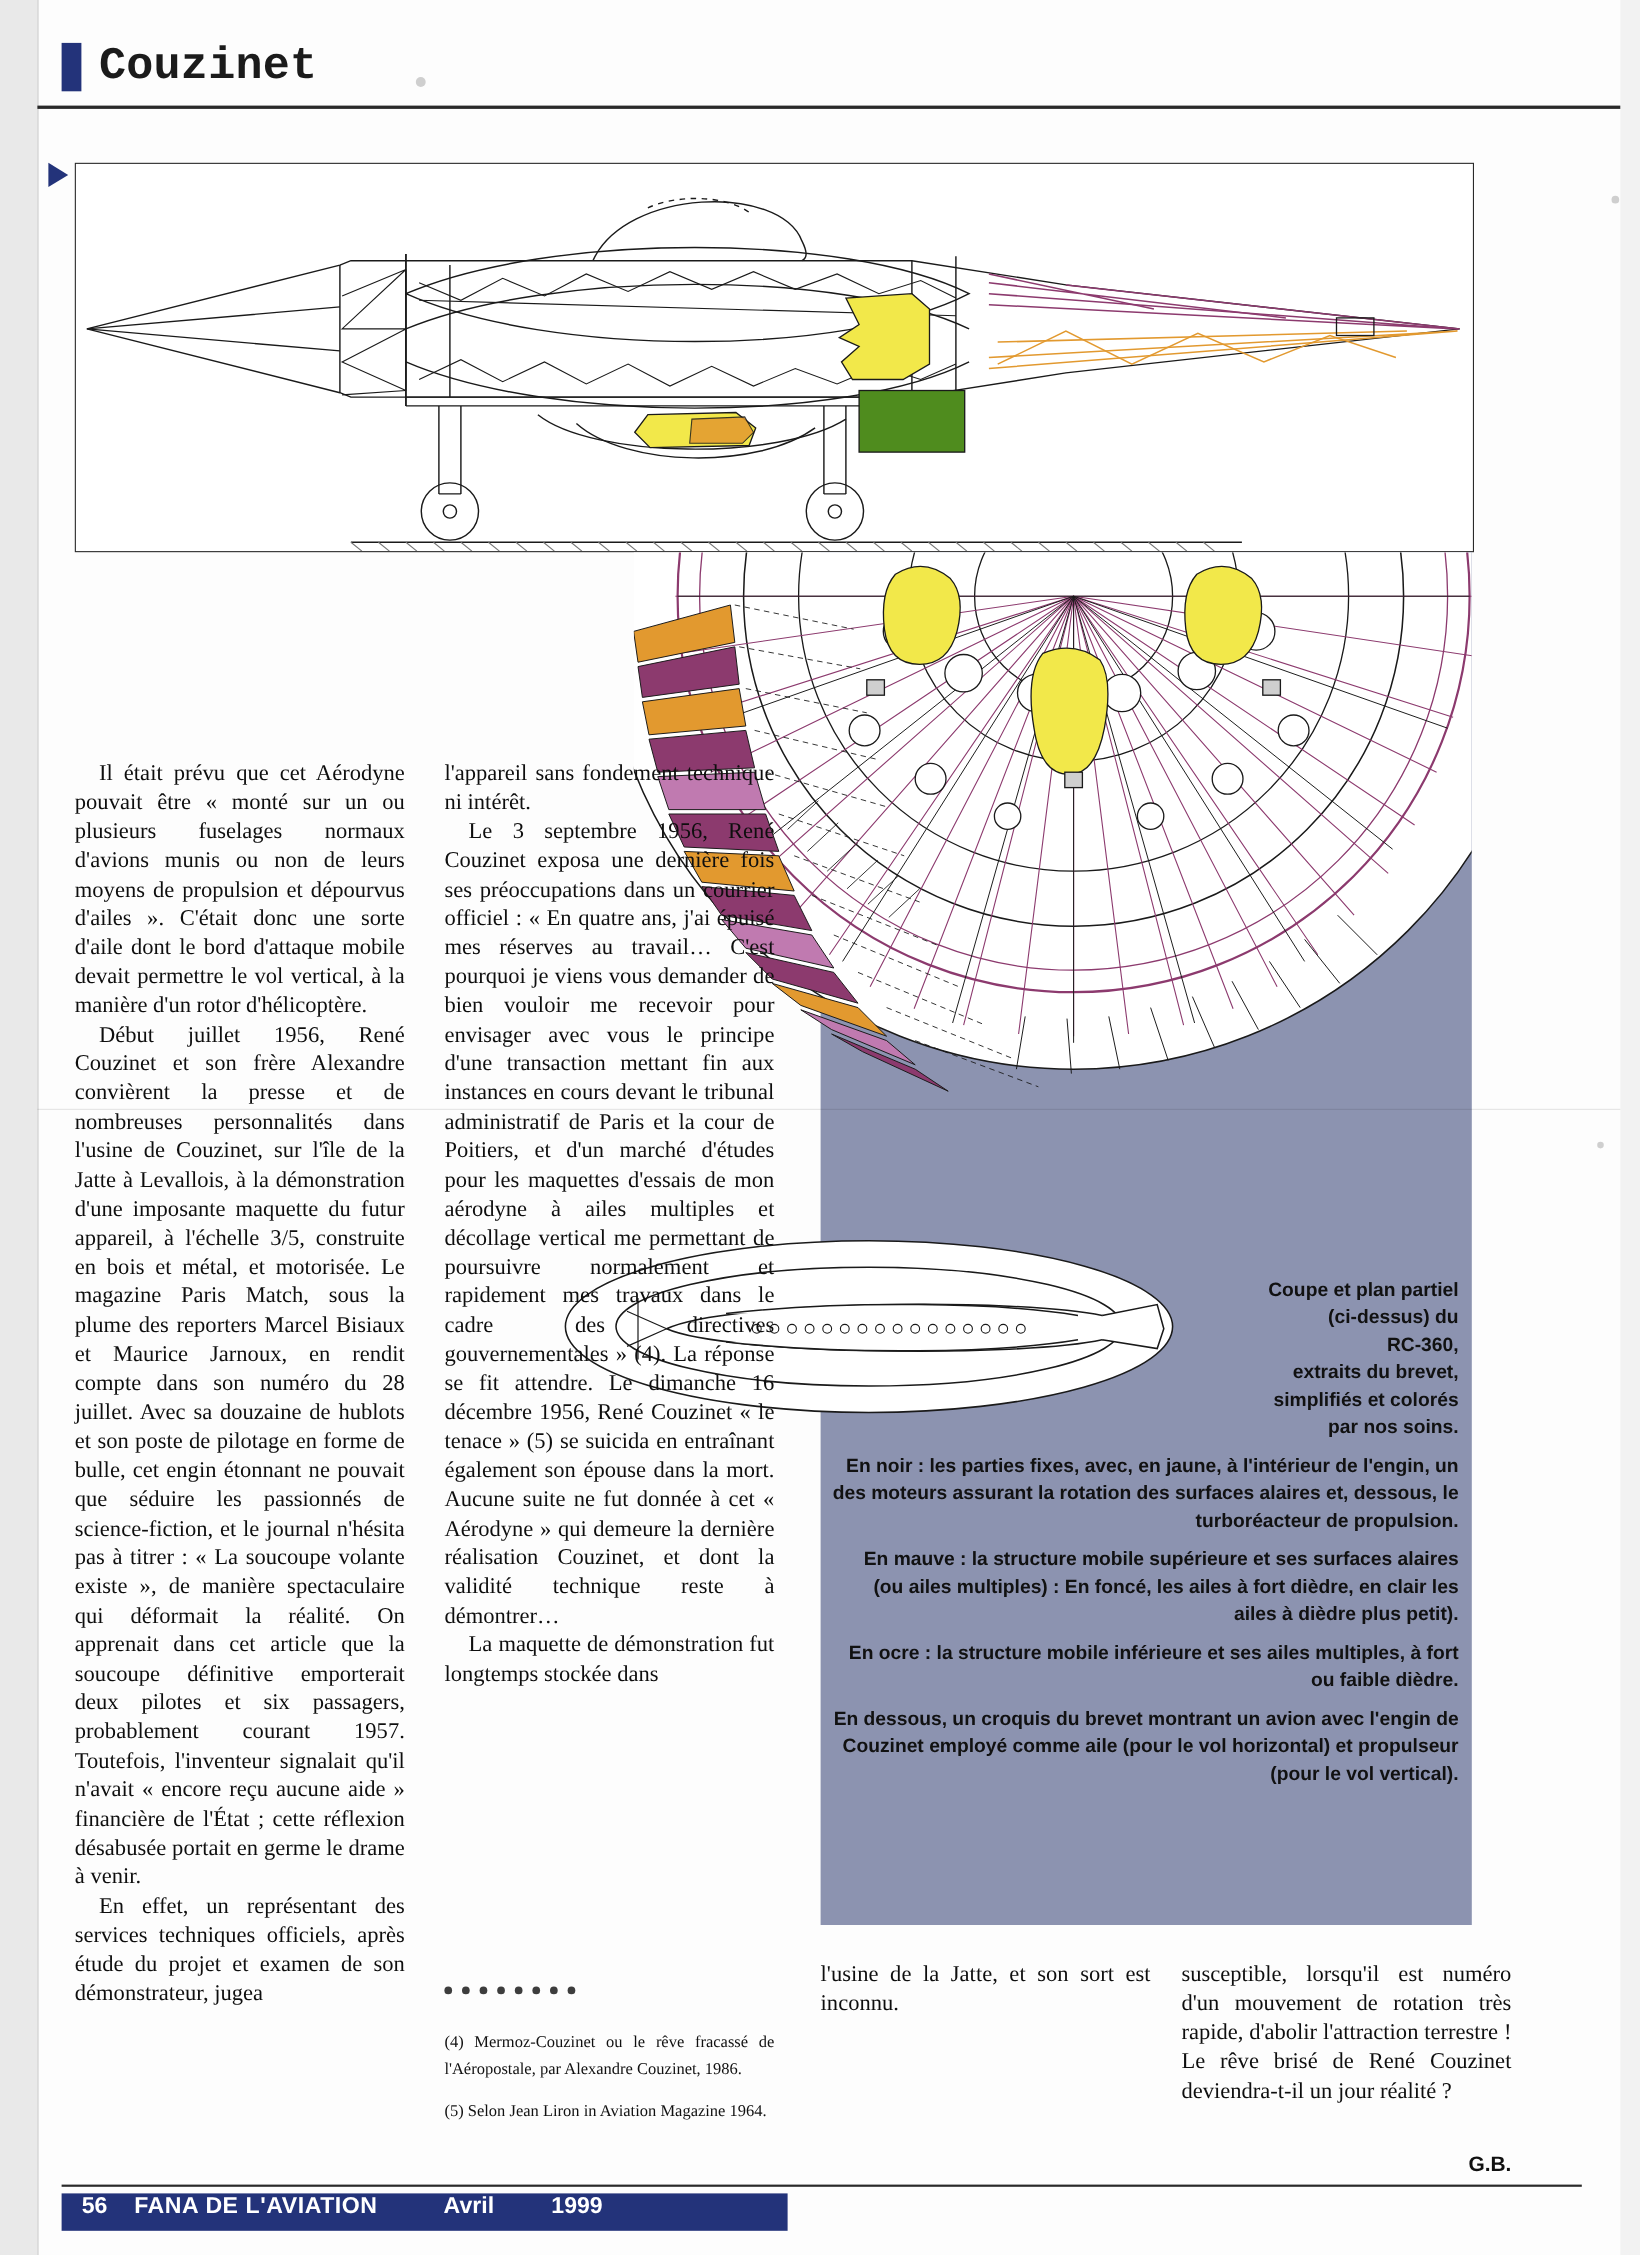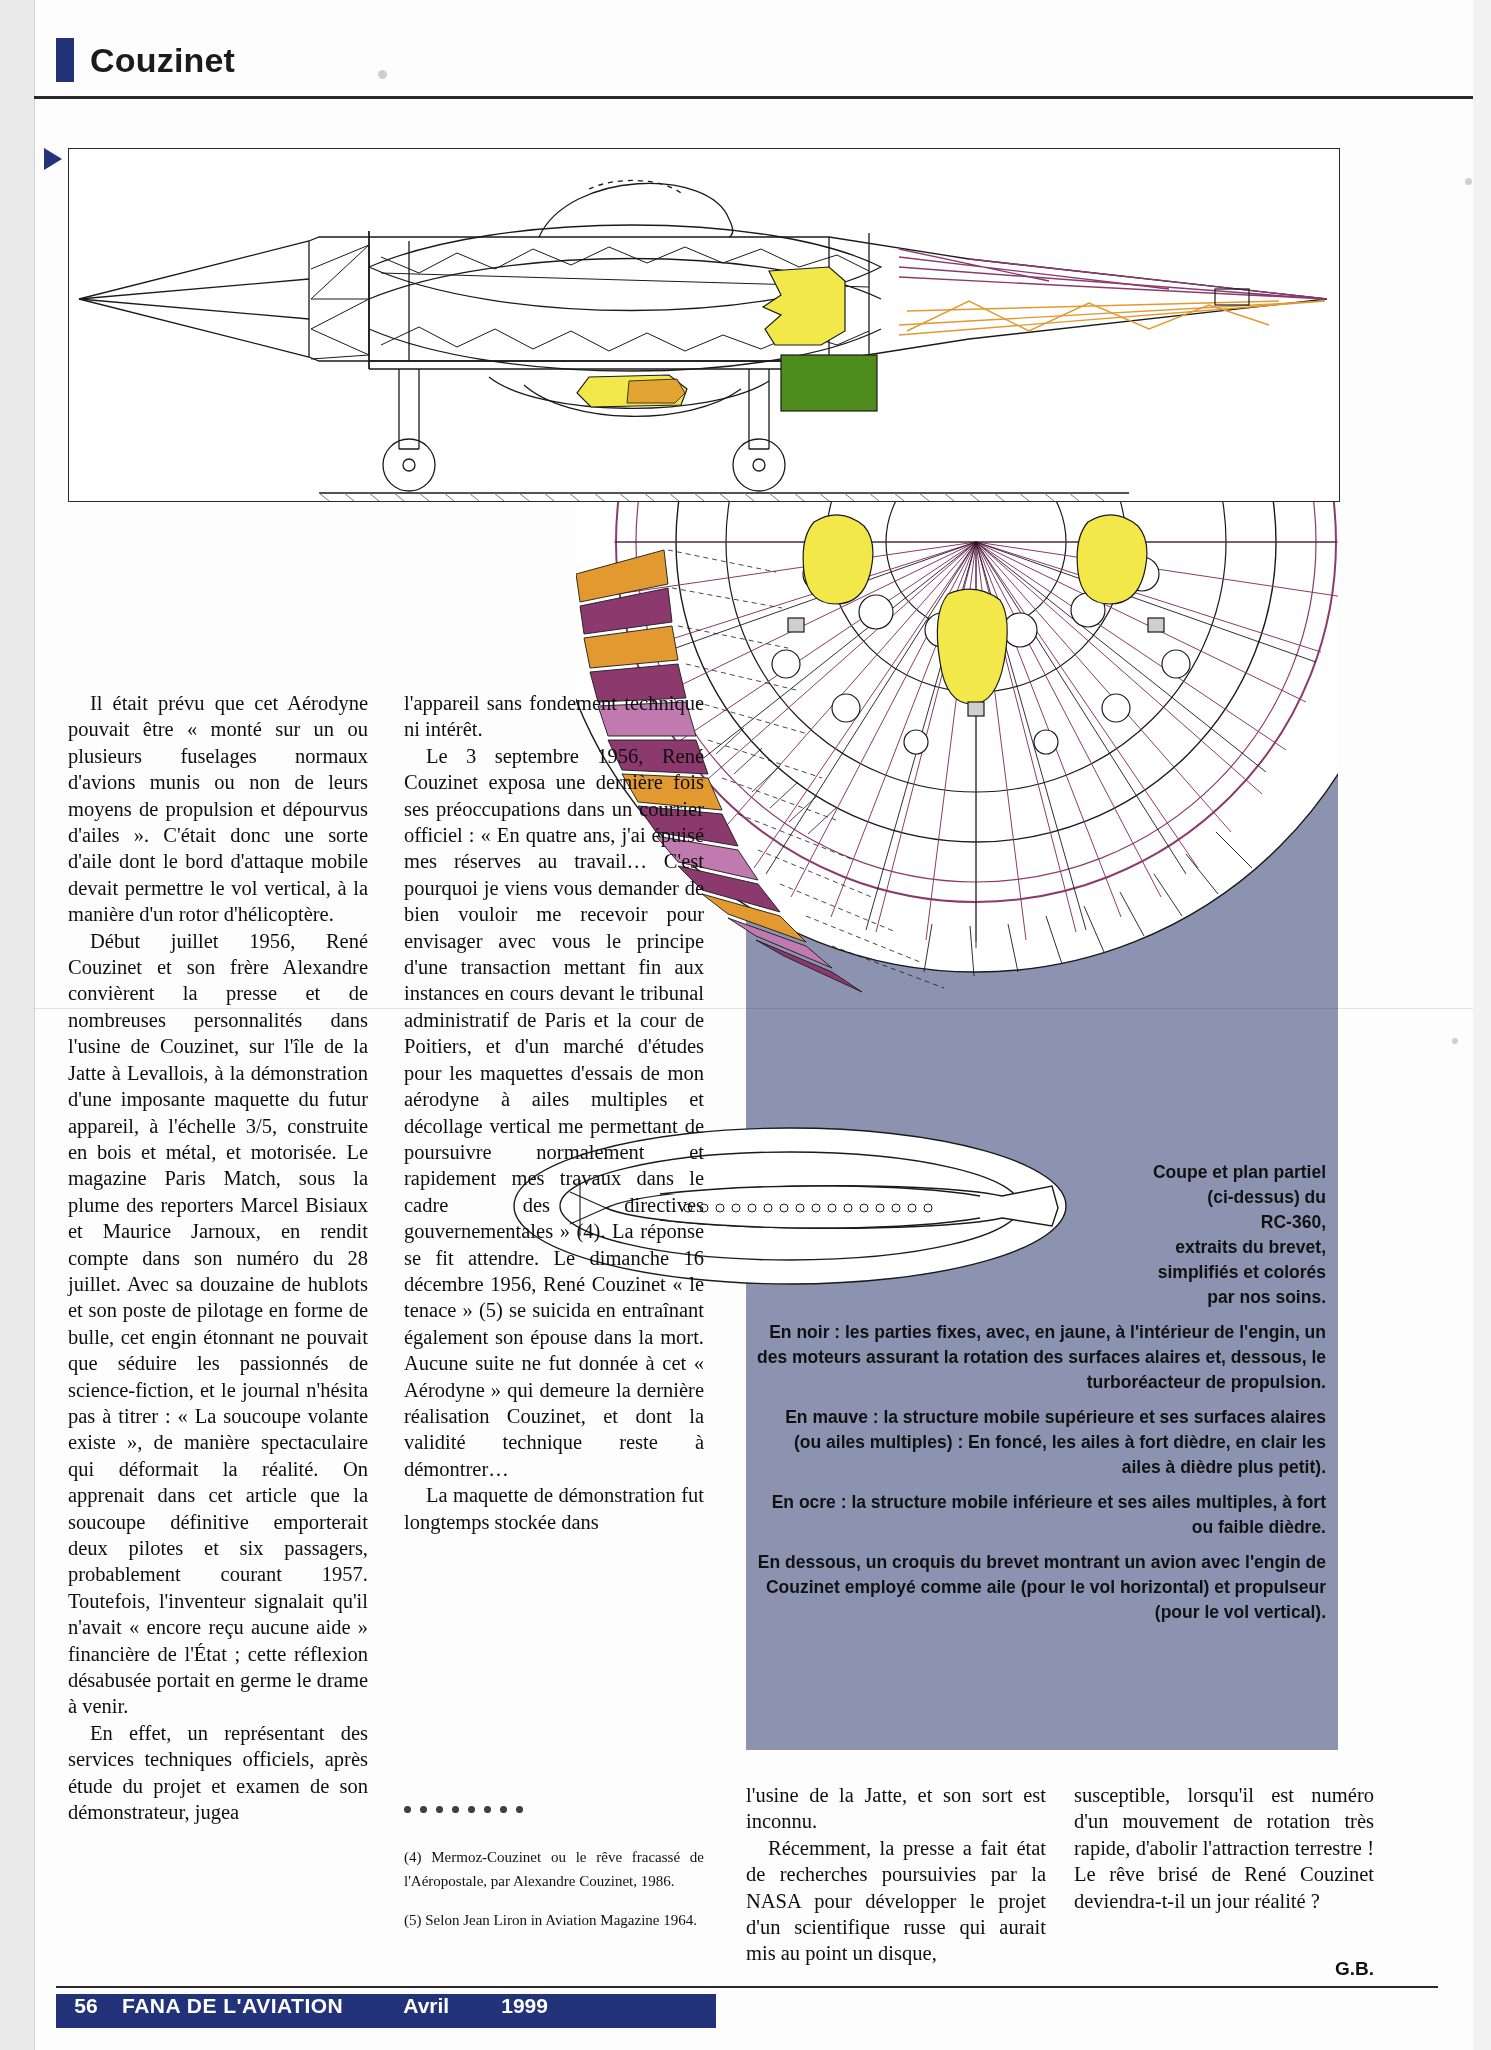--- a/index.html
+++ b/index.html
@@ -40,23 +40,23 @@
     position: absolute;
     left: 56px; top: 38px;
     display: flex; align-items: center;
   }
   .header-bar {
     width: 18px; height: 44px;
     background: #23337a;
     margin-right: 16px;
   }
   .header-title {
-    font-family: Liberation Sans, sans-serif;
+    font-family: Liberation Mono, monospace;
     font-weight: bold;
-    font-size: 34px;
+    font-size: 41px;
     letter-spacing: 0.2px;
     color: #1b1b1b;
   }
   .header-rule {
     position: absolute;
     left: 34px; top: 96px;
     width: 1439px; height: 3px;
     background: #2a2a2a;
   }
 
@@ -440,21 +440,20 @@
       <i></i>
       <i></i>
   </div>
   <div class="notes">
     <p class="noind">(4) Mermoz-Couzinet ou le rêve fracassé de l'Aéropostale,  par Alexandre Couzinet, 1986.</p>
     <p class="noind">(5) Selon Jean Liron in Aviation Magazine 1964.</p>
   </div>
 
   <div class="col col3">
     <p class="noind">l'usine de la Jatte, et son sort est inconnu.</p>
-    <p>Récemment, la presse a fait état de recherches poursuivies par la NASA pour développer le projet d'un scientifique russe qui aurait mis au point un disque,</p>
   </div>
 
   <div class="col col4">
     <p class="noind">susceptible, lorsqu'il est numéro d'un mouvement de rotation très rapide, d'abolir l'attraction terrestre ! Le rêve brisé de René Couzinet deviendra-t-il un jour réalité ?</p>
   </div>
   <div class="sig">G.B.</div>
 
   <div class="footer-rule"></div>
   <div class="footer">
     <span class="f-page">56</span>

